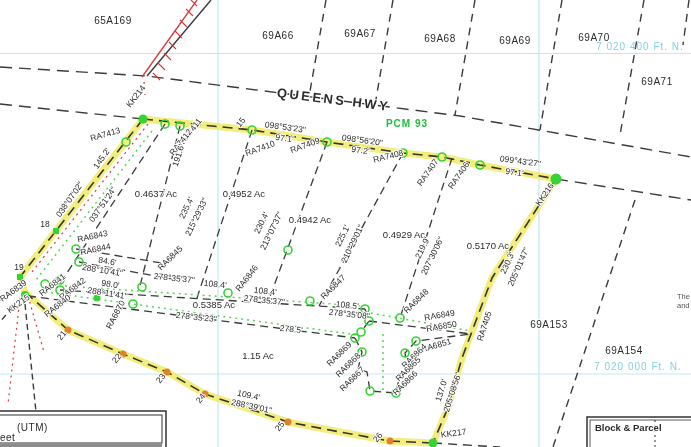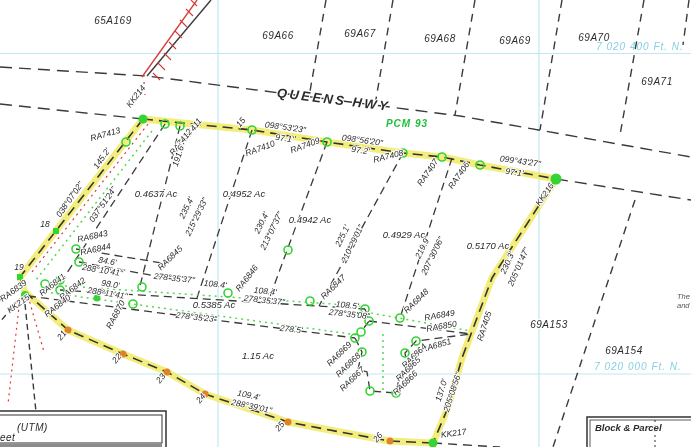--- a/index.html
+++ b/index.html
@@ -1,16 +1,16 @@
 <!DOCTYPE html>
 <html><head>
 <meta charset="utf-8">
 <style>
   html,body{margin:0;padding:0;background:#fff;}
-  .stage{position:relative;width:691px;height:447px;overflow:hidden;background:#fff;font-style:italic;}
+  .stage{position:relative;width:691px;height:447px;overflow:hidden;background:#fff;}
   svg{display:block;}
   text{font-family:"Liberation Sans","DejaVu Sans",sans-serif;fill:#2b2b2b;
        paint-order:stroke;stroke:#fff;stroke-width:2px;stroke-linejoin:round;}
   .s7{font-size:7.5px;stroke-width:0;}
   .s8{font-size:8.5px;}
   .s9{font-size:9.5px;}
   .s10{font-size:10px;letter-spacing:.5px;}
   .blue{fill:#86cfe6;letter-spacing:1px;stroke-width:0;}
   .greentxt{fill:#1fbf3a;font-weight:bold;letter-spacing:1px;}
   .hwy{font-size:13px;font-weight:bold;letter-spacing:2.5px;fill:#2b2b2b;}

